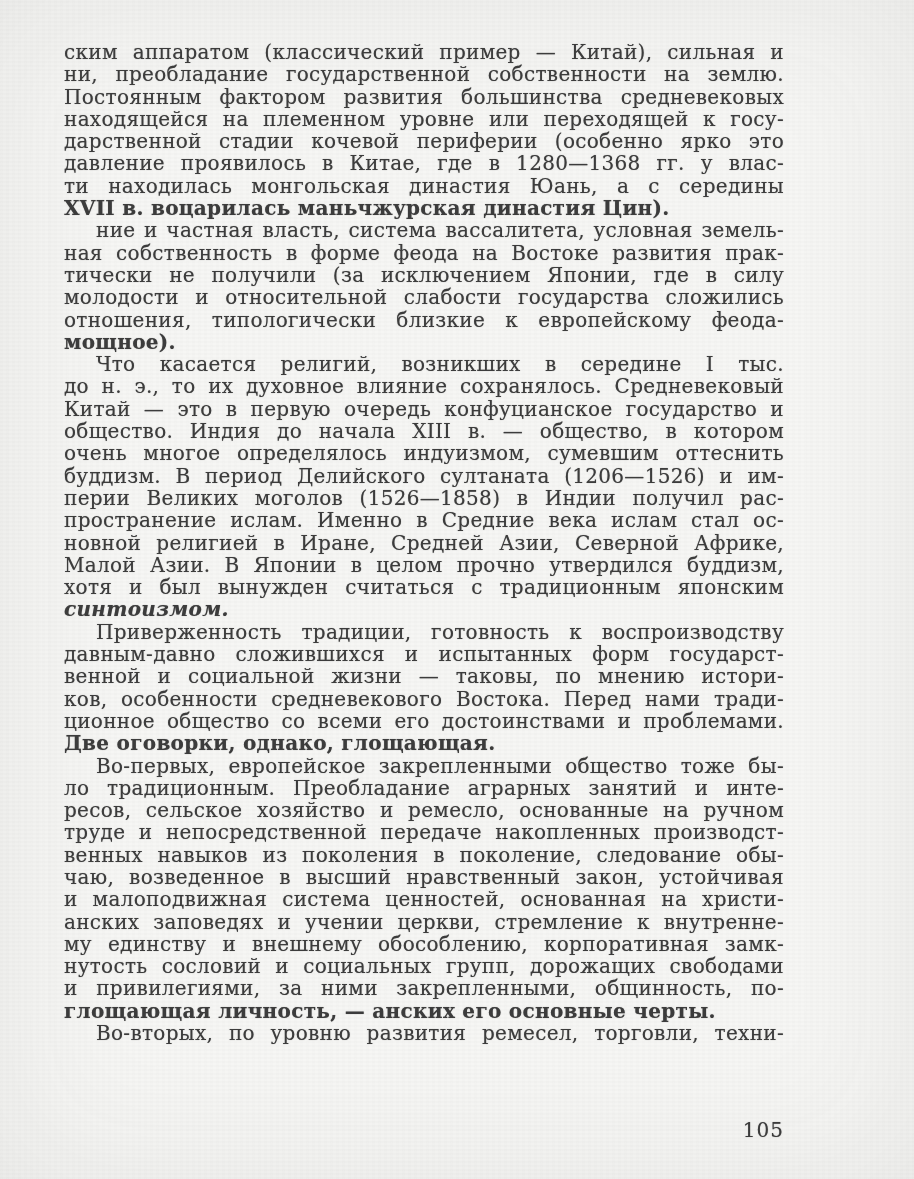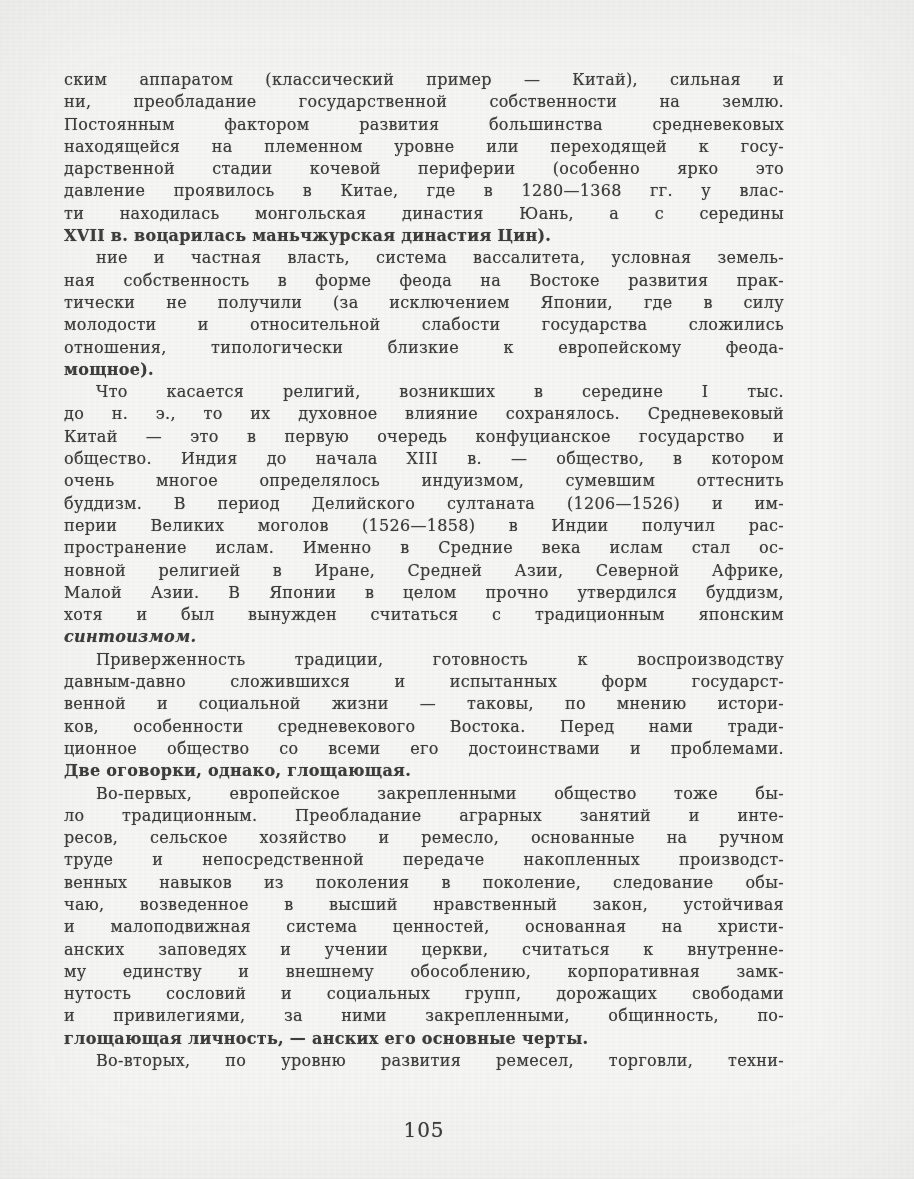--- a/index.html
+++ b/index.html
@@ -26,42 +26,41 @@
     background:
       repeating-linear-gradient(0deg, rgba(0,0,0,0.012) 0 2px, rgba(255,255,255,0.012) 2px 4px),
       repeating-linear-gradient(90deg, rgba(0,0,0,0.008) 0 3px, rgba(255,255,255,0.008) 3px 6px);
     pointer-events: none;
   }
   .text-block {
     position: absolute;
     left: 64px; top: 41px;
     width: 720px;
     color: var(--ink);
-    font-size: 16px;
+    font-size: 20px;
     line-height: 22.3px;
     letter-spacing: 0.3px;
     text-shadow: 0 0 0.9px rgba(60,60,60,0.55);
-    margin-top: 28px;
   }
   .para { margin: 0; padding: 0; }
   .line {
     text-align: justify;
     text-align-last: justify;
     height: 22.3px;
     overflow: visible;
     white-space: nowrap;
   }
   .line.end { text-align-last: left; font-weight: bold; }
   .line.italic { font-style: italic; }
   .para.indent .line:first-child { padding-left: 32px; }
   .page-number {
     position: absolute;
     left: 64px; top: 1118px;
     width: 720px;
-    text-align: center;
+    text-align: right;
     color: var(--ink);
     font-size: 20px;
     letter-spacing: 1px;
     text-shadow: 0 0 0.9px rgba(60,60,60,0.55);
   }
 </style>
 </head>
 <body>
 
 <div class="page">
@@ -107,21 +106,21 @@
         <div class="line end">Две оговорки, однако, глощающая.</div>
       </div>
       <div class="para indent">
         <div class="line">Во-первых, европейское закрепленными общество тоже бы-</div>
         <div class="line">ло традиционным. Преобладание аграрных занятий и инте-</div>
         <div class="line">ресов, сельское хозяйство и ремесло, основанные на ручном</div>
         <div class="line">труде и непосредственной передаче накопленных производст-</div>
         <div class="line">венных навыков из поколения в поколение, следование обы-</div>
         <div class="line">чаю, возведенное в высший нравственный закон, устойчивая</div>
         <div class="line">и малоподвижная система ценностей, основанная на христи-</div>
-        <div class="line">анских заповедях и учении церкви, считаться к внутренне-</div>
+        <div class="line">анских заповедях и учении церкви, стремление к внутренне-</div>
         <div class="line">му единству и внешнему обособлению, корпоративная замк-</div>
         <div class="line">нутость сословий и социальных групп, дорожащих свободами</div>
         <div class="line">и привилегиями, за ними закрепленными, общинность, по-</div>
         <div class="line end">глощающая личность, — анских его основные черты.</div>
       </div>
       <div class="para indent">
         <div class="line">Во-вторых, по уровню развития ремесел, торговли, техни-</div>
       </div>
     </div>
   <div class="page-number">105</div>

